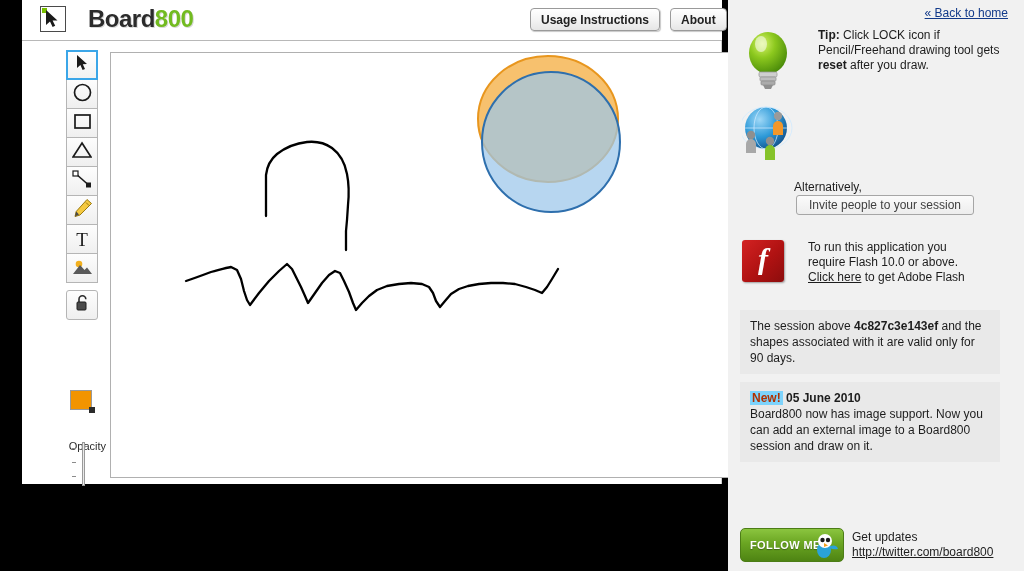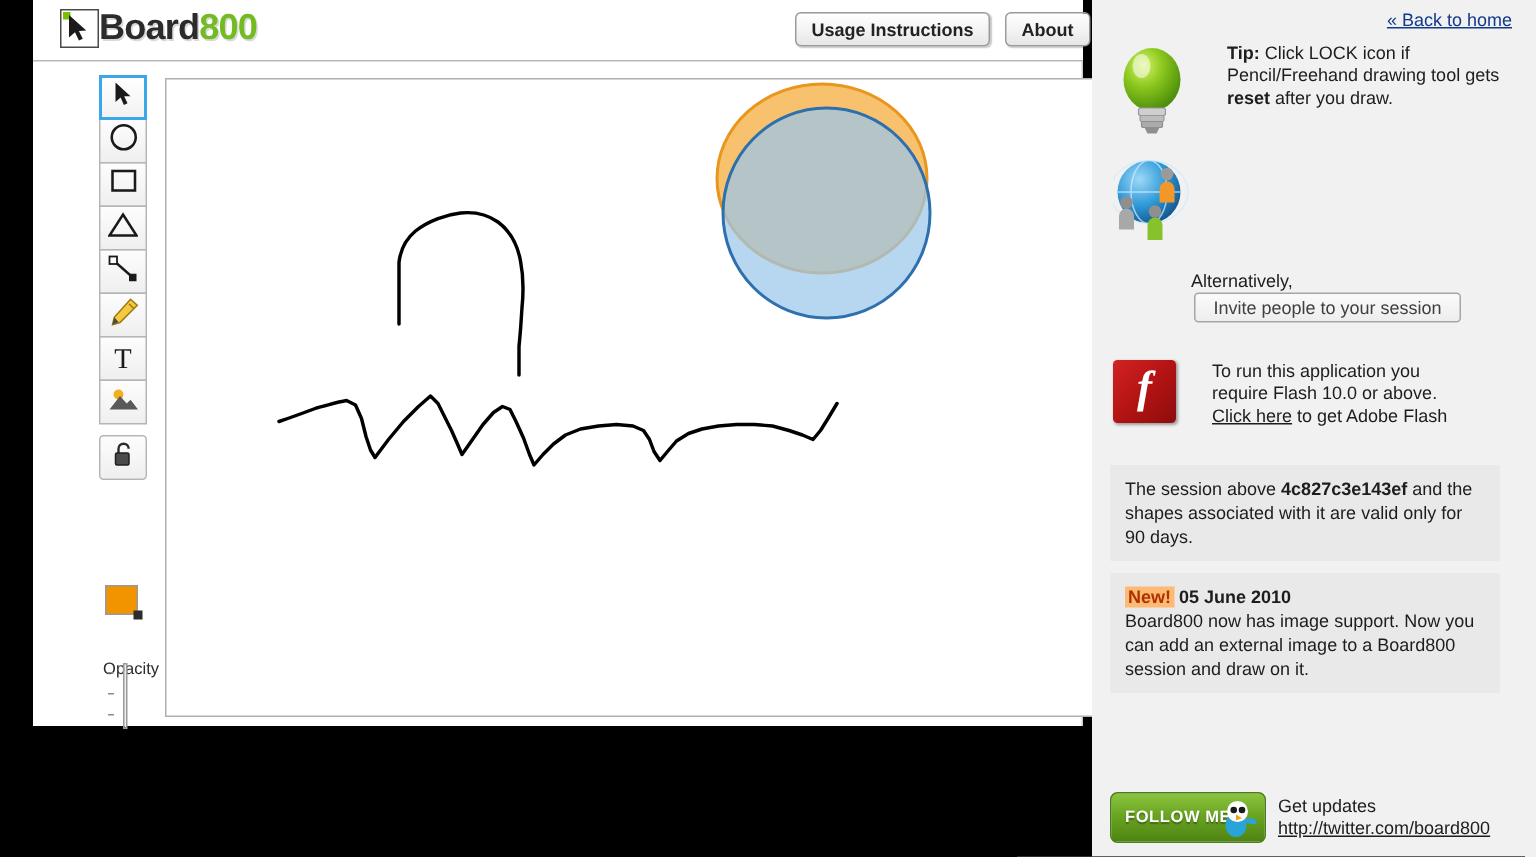--- a/index.html
+++ b/index.html
@@ -41,21 +41,21 @@
     background: #ffffff;
     border-bottom: 1px solid #b8b8b8;
     box-sizing: border-box;
   }
   #logo-wrap {
     position: absolute;
     left: 18px;
     top: 6px;
     display: flex;
     align-items: center;
-    gap: 0;
+    gap: 22px;
   }
   #logo-icon {
     position: relative;
     width: 26px;
     height: 26px;
     background: #ffffff;
     border: 1px solid #4a4a4a;
     box-sizing: border-box;
   }
   #logo-icon .gsq {
@@ -281,21 +281,21 @@
     background: #e9e9e9;
     padding: 8px 10px;
     box-sizing: border-box;
     font-size: 12px;
     line-height: 16px;
     color: #1d1d1d;
   }
   #session-notice { top: 310px; }
   #news-box { top: 382px; }
   .newbadge {
-    background: #fdba74;
+    background: #7dd3fc;
     color: #b03000;
     font-weight: bold;
     padding: 0 2px;
   }
 
   
   #follow-row {
     position: absolute;
     left: 12px;
     top: 528px;

